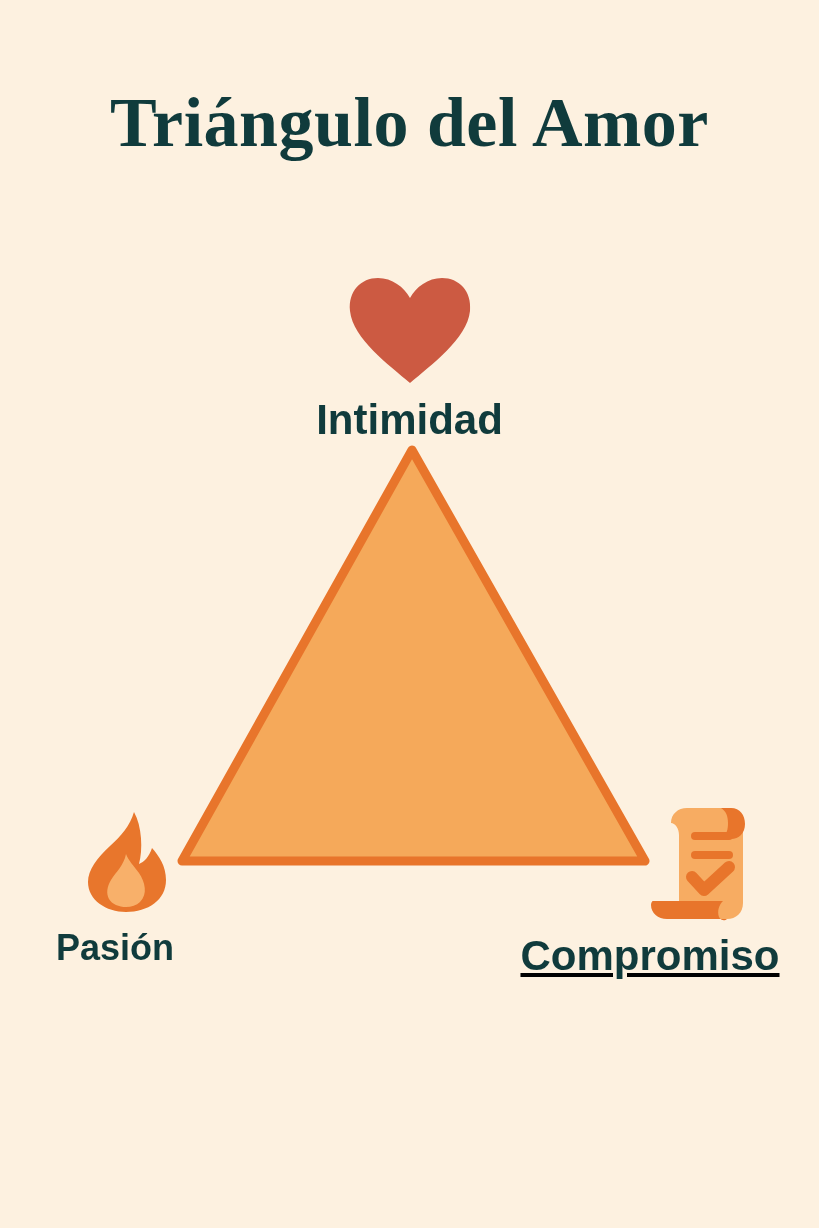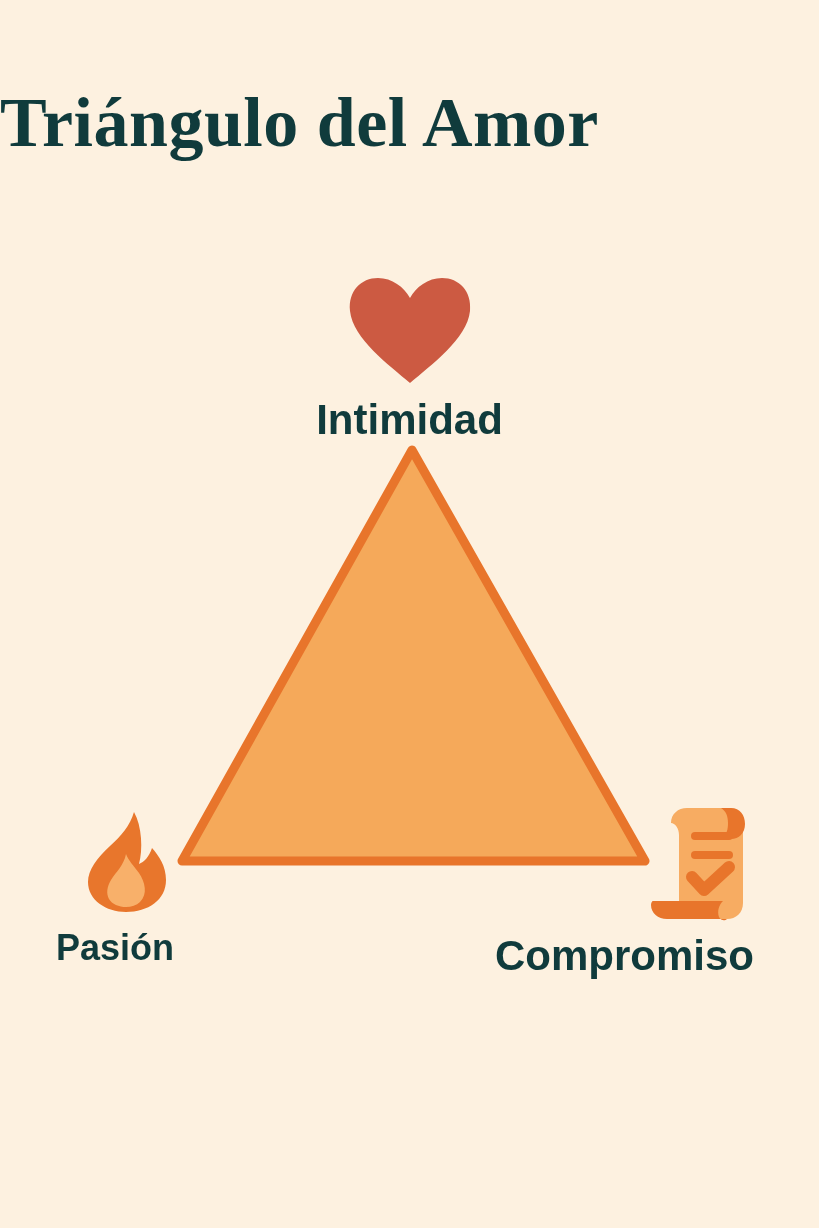--- a/index.html
+++ b/index.html
@@ -18,21 +18,21 @@
     height: 1228px;
     background: #FDF1E0;
   }
 
   
   #title {
     position: absolute;
     left: 0;
     top: 88px;
     width: 819px;
-    text-align: left;
+    text-align: center;
     font-family: "Liberation Serif", "DejaVu Serif", serif;
     font-weight: bold;
     font-size: 70px;
     letter-spacing: 0.5px;
     color: #103B3C;
     line-height: 1;
     white-space: nowrap;
   }
 
   
@@ -96,21 +96,22 @@
     margin-top: 16px;
     margin-left: 4px;
     font-size: 36px;
   }
 
   
   #vertex-commitment {
     left: 495px;
     top: 805px;
     width: 310px;
-    text-align: left;
+    text-align: center;
+    text-decoration: underline;
   }
   #icon-scroll {
     display: block;
     margin-left: auto;
     margin-right: 58px;
   }
   #label-commitment {
     display: block;
     margin-top: 12px;
     margin-right: 0px;

